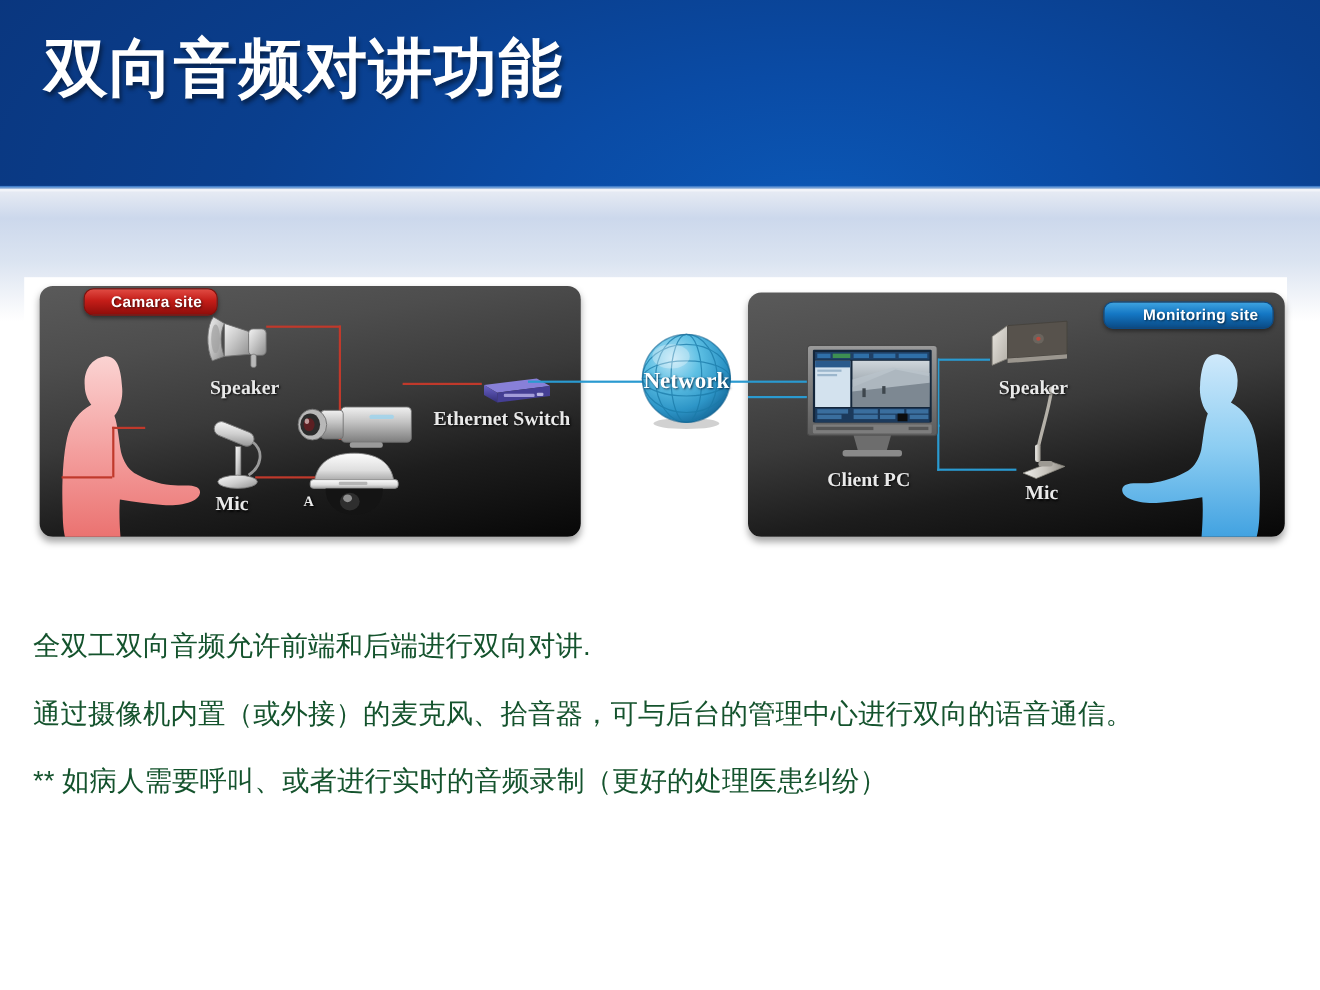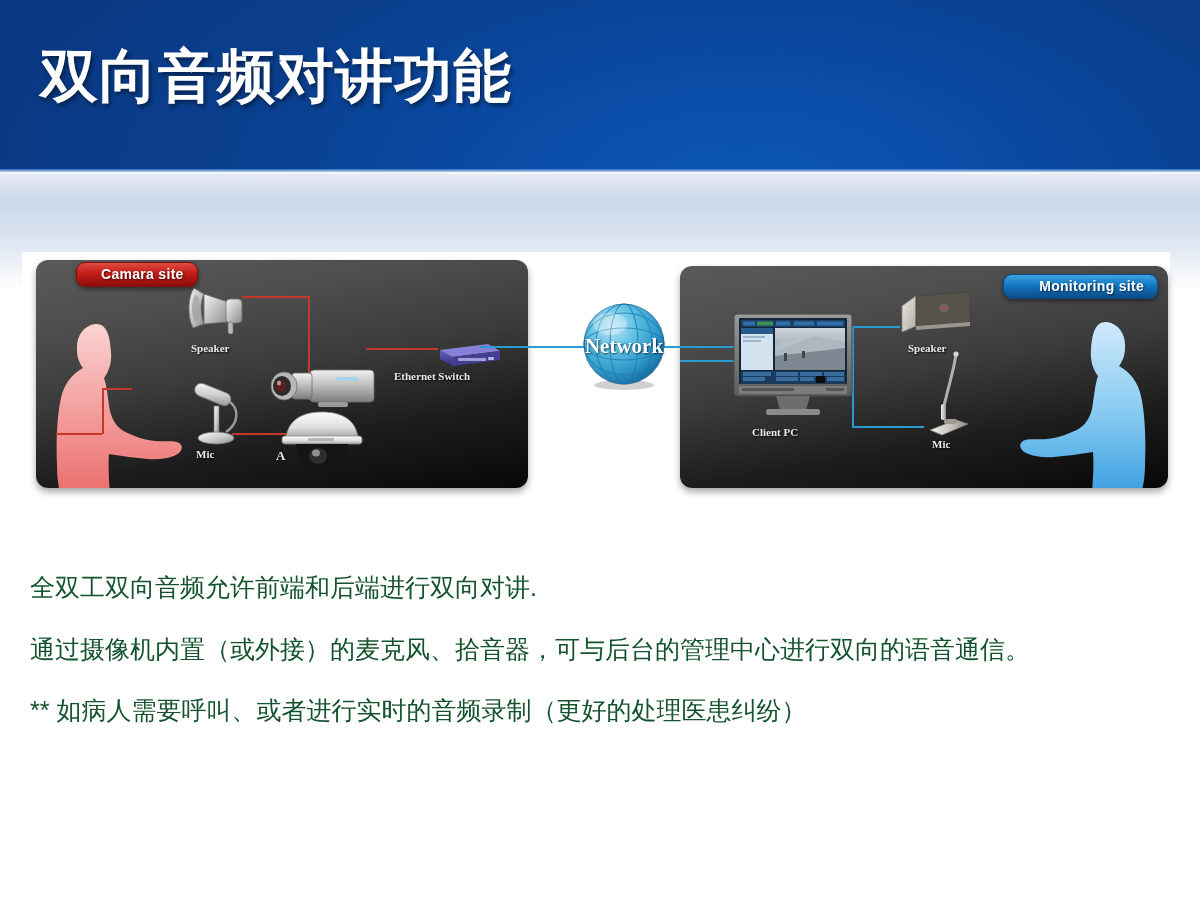--- a/index.html
+++ b/index.html
@@ -28,21 +28,21 @@
   .header::after {
     content: "";
     position: absolute;
     left: 0; right: 0; bottom: 0;
     height: 3px;
     background: linear-gradient(180deg, #2a6ec4 0%, #7ea6d8 60%, #c9d6e8 100%);
   }
   .header-title {
     position: absolute;
     left: 40px;
-    top: 46px;
+    top: 33px;
     font-size: 58px;
     font-weight: bold;
     color: #ffffff;
     letter-spacing: 1px;
     line-height: 1.05;
     text-shadow: 2px 3px 4px rgba(0,0,0,0.45);
     white-space: nowrap;
   }
 
   
@@ -118,21 +118,21 @@
   }
   .person-left  { left: 16px;  bottom: -6px; }
   .person-right { right: 18px; bottom: -4px; }
 
   
   .dev-label {
     position: absolute;
     color: #e9e9e9;
     font-family: "Liberation Serif", "DejaVu Serif", serif;
     font-weight: bold;
-    font-size: 11px;
+    font-size: 18px;
     text-shadow: 1px 1px 2px rgba(0,0,0,0.85);
     white-space: nowrap;
     z-index: 5;
   }
 
   
   .wire { position: absolute; z-index: 2; }
   .wire-red  { background: #c0392b; }
   .wire-blue { background: #2a9ad0; }
   .wire-h { height: 2px; }

